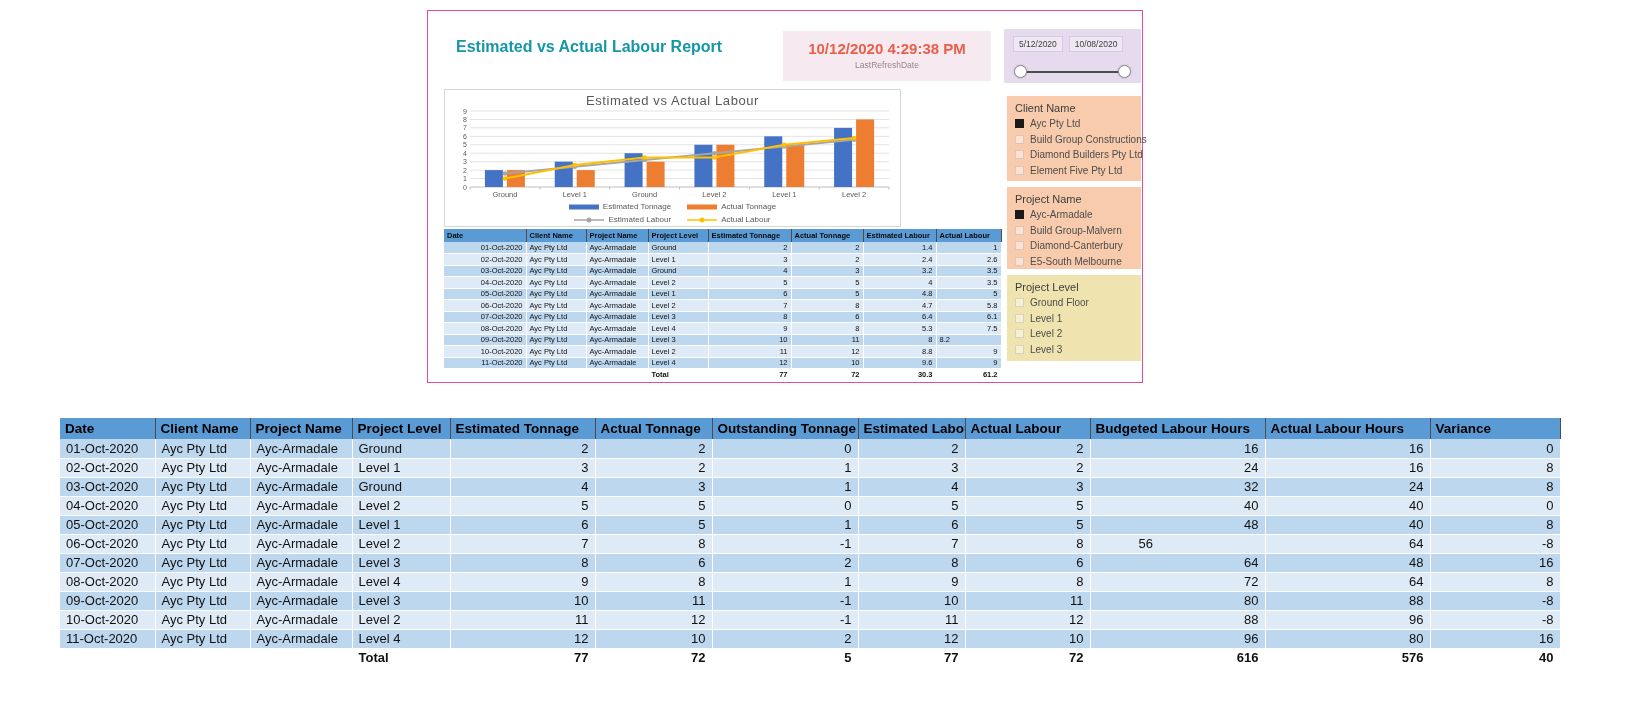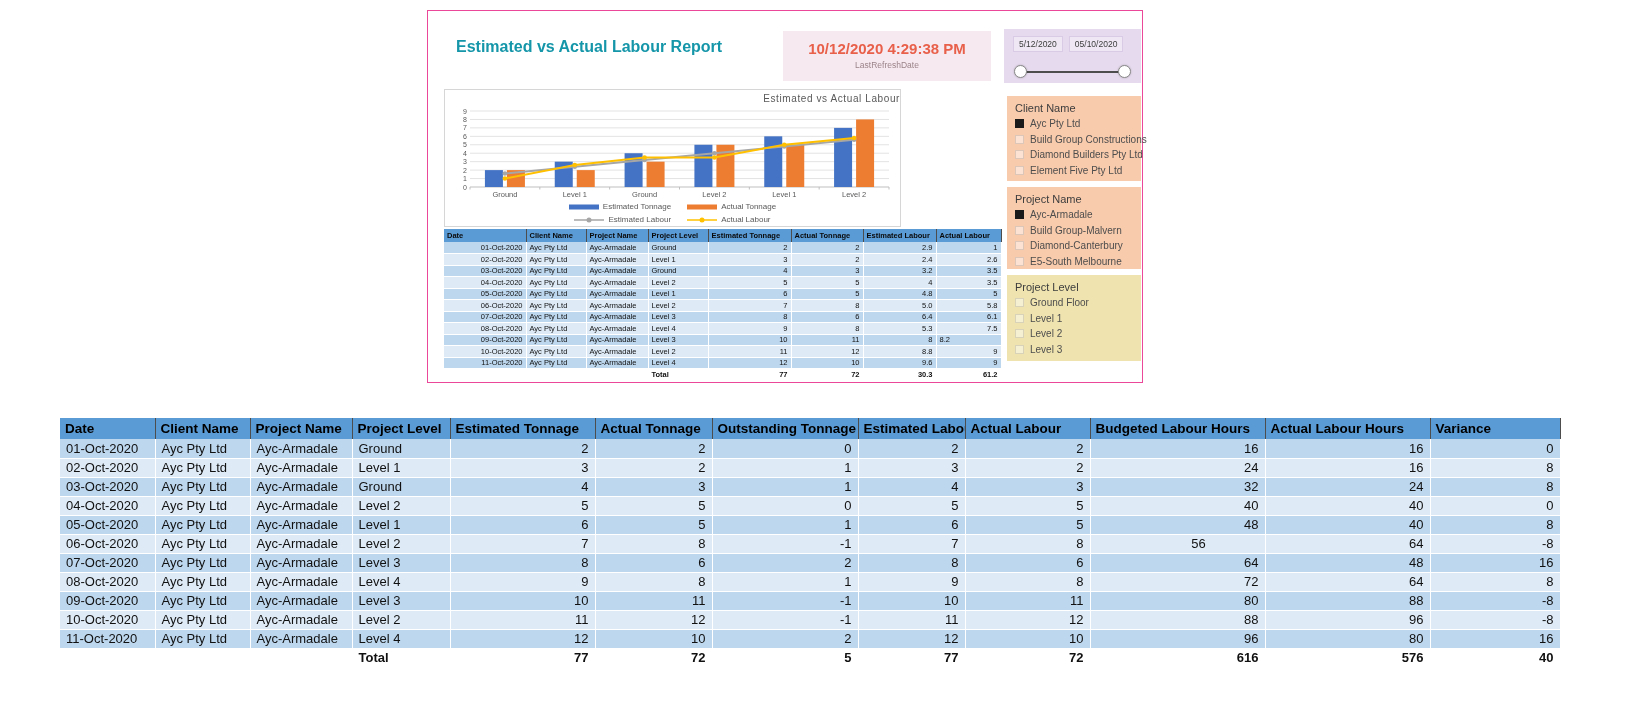--- a/index.html
+++ b/index.html
@@ -24,21 +24,21 @@
           padding:2px 5px; white-space:nowrap; }
   #slider-track { position:absolute; left:10px; right:10px; top:36px; height:14px; }
   #slider-track .track-line { position:absolute; left:2px; right:2px; top:6px; height:2px; background:#4d4d4d; }
   .handle { position:absolute; top:0; width:13px; height:13px; border-radius:50%;
             background:#fff; border:1.5px solid #8a8a8a; box-shadow:0 0 2px rgba(0,0,0,.25); }
   .handle.left { left:0; } .handle.right { right:0; }
 
   
   #chart-box { position:absolute; left:16px; top:78px; width:457px; height:138px;
                background:#fff; border:1px solid #d6d6d6; }
-  #chart-title { text-align:right; font-size:10px; color:#595959; letter-spacing:.6px;
+  #chart-title { text-align:center; font-size:13px; color:#595959; letter-spacing:.6px;
                  padding-top:3px; height:17px; }
   #chart-svg { display:block; margin-left:1px; }
   .legend-row { display:flex; justify-content:center; align-items:center; gap:16px;
                 height:13px; font-size:8px; color:#595959; }
   .legend-item { display:inline-flex; align-items:center; gap:4px; }
 
   
   #mini-table { position:absolute; left:16px; top:218px; width:557px;
                 border-collapse:collapse; table-layout:fixed; font-size:7.5px; }
   #mini-table th { background:var(--thead-bg); color:#0a0a0a; font-weight:bold; text-align:left;
@@ -80,21 +80,21 @@
     <div id="report-title">Estimated vs Actual Labour Report</div>
 
     <div id="refresh-panel">
       <div id="refresh-value">10/12/2020 4:29:38 PM</div>
       <div id="refresh-label">LastRefreshDate</div>
     </div>
 
     <div id="slider-panel">
       <div class="chips">
         <span class="chip">5/12/2020</span>
-        <span class="chip">05/10/2020</span>
+        <span class="chip">10/08/2020</span>
       </div>
       <div id="slider-track">
         <div class="track-line"></div>
         <span class="handle left"></span>
         <span class="handle right"></span>
       </div>
     </div>
 
     <div id="chart-box">
       <div id="chart-title">Estimated vs Actual Labour</div>
@@ -215,21 +215,21 @@
           </tr>
         </thead>
         <tbody>
           <tr class="dark">
             <td style="text-align: right;">01-Oct-2020</td>
             <td style="text-align: left;">Ayc Pty Ltd</td>
             <td style="text-align: left;">Ayc-Armadale</td>
             <td style="text-align: left;">Ground</td>
             <td style="text-align: right;">2</td>
             <td style="text-align: right;">2</td>
-            <td style="text-align: right;">2.9</td>
+            <td style="text-align: right;">1.4</td>
             <td style="text-align: right;">1</td>
           </tr>
           <tr class="light">
             <td style="text-align: right;">02-Oct-2020</td>
             <td style="text-align: left;">Ayc Pty Ltd</td>
             <td style="text-align: left;">Ayc-Armadale</td>
             <td style="text-align: left;">Level 1</td>
             <td style="text-align: right;">3</td>
             <td style="text-align: right;">2</td>
             <td style="text-align: right;">2.4</td>
@@ -265,21 +265,21 @@
             <td style="text-align: right;">4.8</td>
             <td style="text-align: right;">5</td>
           </tr>
           <tr class="light">
             <td style="text-align: right;">06-Oct-2020</td>
             <td style="text-align: left;">Ayc Pty Ltd</td>
             <td style="text-align: left;">Ayc-Armadale</td>
             <td style="text-align: left;">Level 2</td>
             <td style="text-align: right;">7</td>
             <td style="text-align: right;">8</td>
-            <td style="text-align: right;">5.0</td>
+            <td style="text-align: right;">4.7</td>
             <td style="text-align: right;">5.8</td>
           </tr>
           <tr class="dark">
             <td style="text-align: right;">07-Oct-2020</td>
             <td style="text-align: left;">Ayc Pty Ltd</td>
             <td style="text-align: left;">Ayc-Armadale</td>
             <td style="text-align: left;">Level 3</td>
             <td style="text-align: right;">8</td>
             <td style="text-align: right;">6</td>
             <td style="text-align: right;">6.4</td>
@@ -503,21 +503,21 @@
         <tr class="light">
           <td style="text-align: left;">06-Oct-2020</td>
           <td style="text-align: left;">Ayc Pty Ltd</td>
           <td style="text-align: left;">Ayc-Armadale</td>
           <td style="text-align: left;">Level 2</td>
           <td style="text-align: right;">7</td>
           <td style="text-align: right;">8</td>
           <td style="text-align: right;">-1</td>
           <td style="text-align: right;">7</td>
           <td style="text-align: right;">8</td>
-          <td style="text-align: center; padding-left: 48px;">56</td>
+          <td style="text-align: left; padding-left: 48px;">56</td>
           <td style="text-align: right;">64</td>
           <td style="text-align: right;">-8</td>
         </tr>
         <tr class="dark">
           <td style="text-align: left;">07-Oct-2020</td>
           <td style="text-align: left;">Ayc Pty Ltd</td>
           <td style="text-align: left;">Ayc-Armadale</td>
           <td style="text-align: left;">Level 3</td>
           <td style="text-align: right;">8</td>
           <td style="text-align: right;">6</td>

